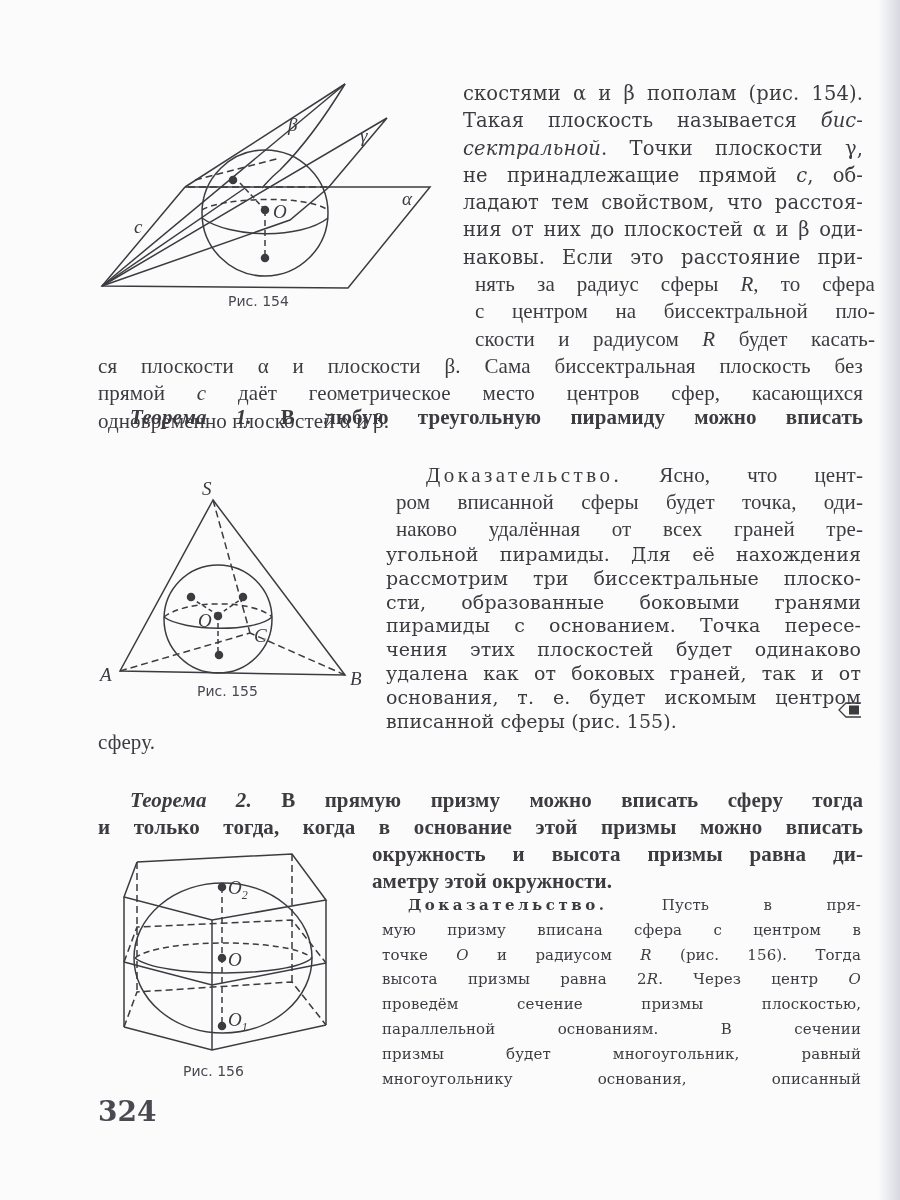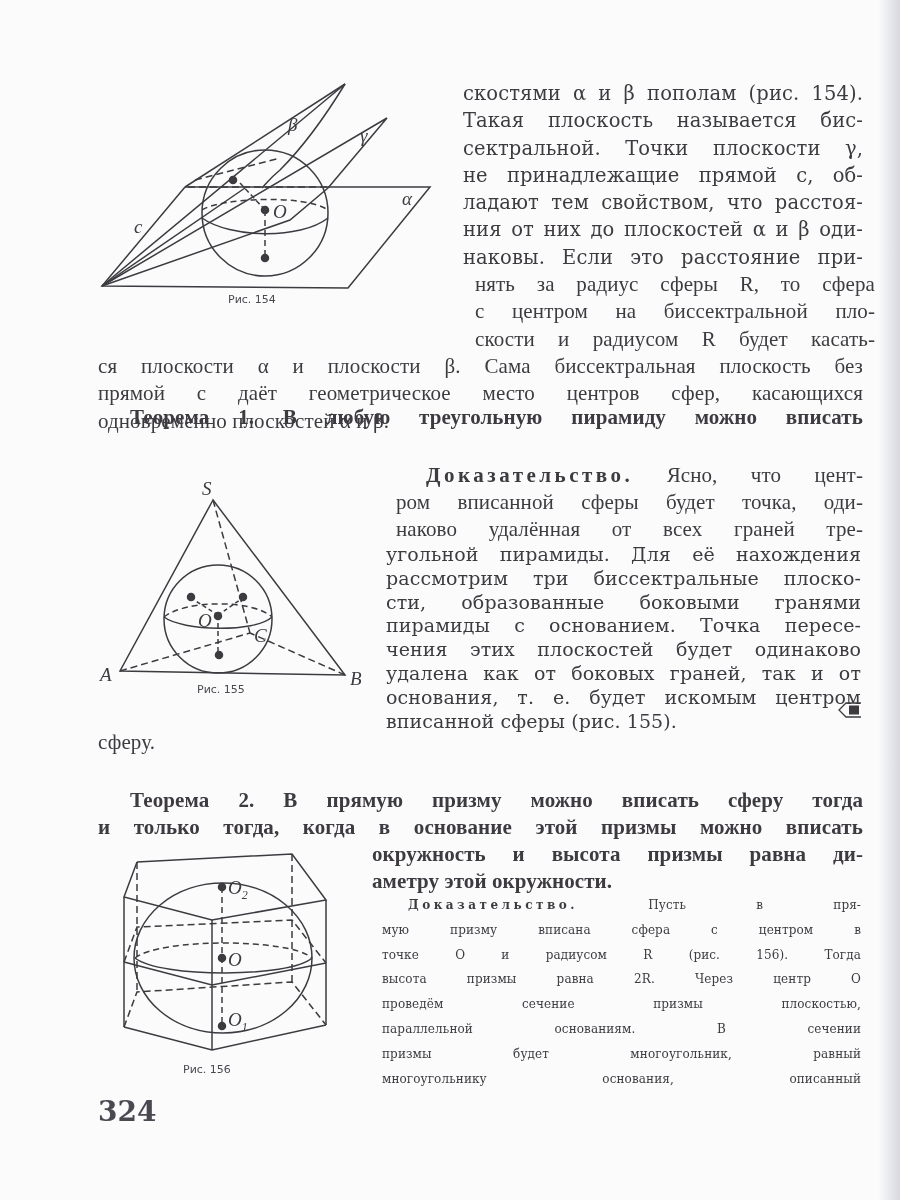--- a/index.html
+++ b/index.html
@@ -19,26 +19,26 @@
     font-size: 19.5px;
     line-height: 27.3px;
     text-align: justify;
     text-align-last: justify;
     letter-spacing: 0.1px;
   }
   .line { display: block; white-space: nowrap; text-align: justify; text-align-last: justify; }
   .line.left { text-align-last: left; }
   .narrow { font-family: "Liberation Serif", "DejaVu Serif", serif; font-size: 21px; }
   .bold { font-weight: bold; }
-  .ital { }
-  .spaced { letter-spacing: 3.5px; font-weight: bold; }
+  .ital { font-style: italic; }
+  .spaced { letter-spacing: 3.5px; }
   .caption {
     position: absolute;
     font-family: "DejaVu Sans", "Liberation Sans", sans-serif;
-    font-size: 11px; color: #4a4850;
+    font-size: 14px; color: #4a4850;
   }
   .pagenum {
     position: absolute; left: 98px; top: 1095px;
     font-family: "DejaVu Serif", serif; font-weight: bold; font-size: 28px; color: #4a4850;
   }
   svg text { font-family: "Liberation Serif", "DejaVu Serif", serif; font-style: italic; fill: #3d3b40; }
   .endmark { position: absolute; left: 838px; top: 702px; }
 </style>
 </head>
 <body>
@@ -179,21 +179,21 @@
   <line x1="122" y1="37" x2="122" y2="177" stroke-dasharray="6,4"></line>
   <circle cx="122" cy="37" r="3.5" fill="#3d3b40"></circle>
   <circle cx="122" cy="108" r="3.5" fill="#3d3b40"></circle>
   <circle cx="122" cy="176" r="3.5" fill="#3d3b40"></circle>
   <text x="128" y="44" font-size="19" stroke="none"><tspan>O</tspan><tspan font-size="12" dy="5">2</tspan></text>
   <text x="128" y="116" font-size="19" stroke="none">O</text>
   <text x="128" y="176" font-size="19" stroke="none"><tspan>O</tspan><tspan font-size="12" dy="5">1</tspan></text>
 </svg>
 <div class="caption" style="left:183px;top:1063px">Рис. 156</div>
 
-<div class="txt" style="left:382px;top:893px;width:479px;line-height:24.8px;font-size:12px">
+<div class="txt" style="left:382px;top:893px;width:479px;line-height:24.8px;font-size:15px">
   <span class="line" style="padding-left:26px"><span class="spaced bold">Доказательство.</span><span> Пусть в пря-</span></span>
   <span class="line"><span>мую призму вписана сфера с центром в</span></span>
   <span class="line"><span>точке </span><span class="ital">O</span><span> и радиусом </span><span class="ital">R</span><span> (рис. 156). Тогда</span></span>
   <span class="line"><span>высота призмы равна 2</span><span class="ital">R</span><span>. Через центр </span><span class="ital">O</span></span>
   <span class="line"><span>проведём сечение призмы плоскостью,</span></span>
   <span class="line"><span>параллельной основаниям. В сечении</span></span>
   <span class="line"><span>призмы будет многоугольник, равный</span></span>
   <span class="line"><span>многоугольнику основания, описанный</span></span>
 </div>
 

